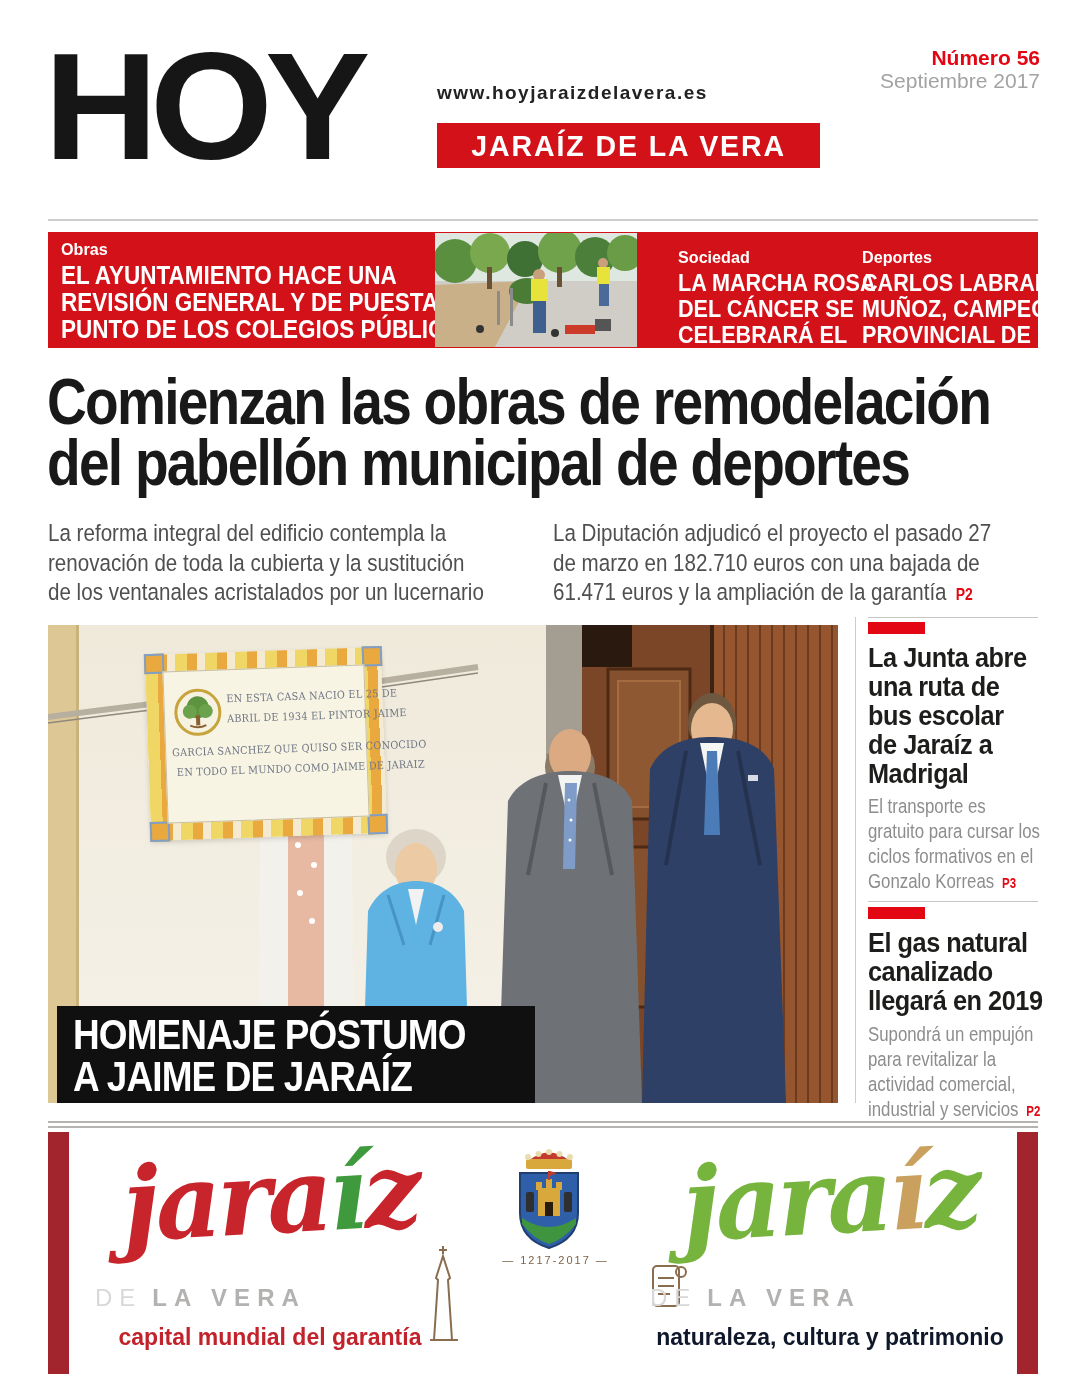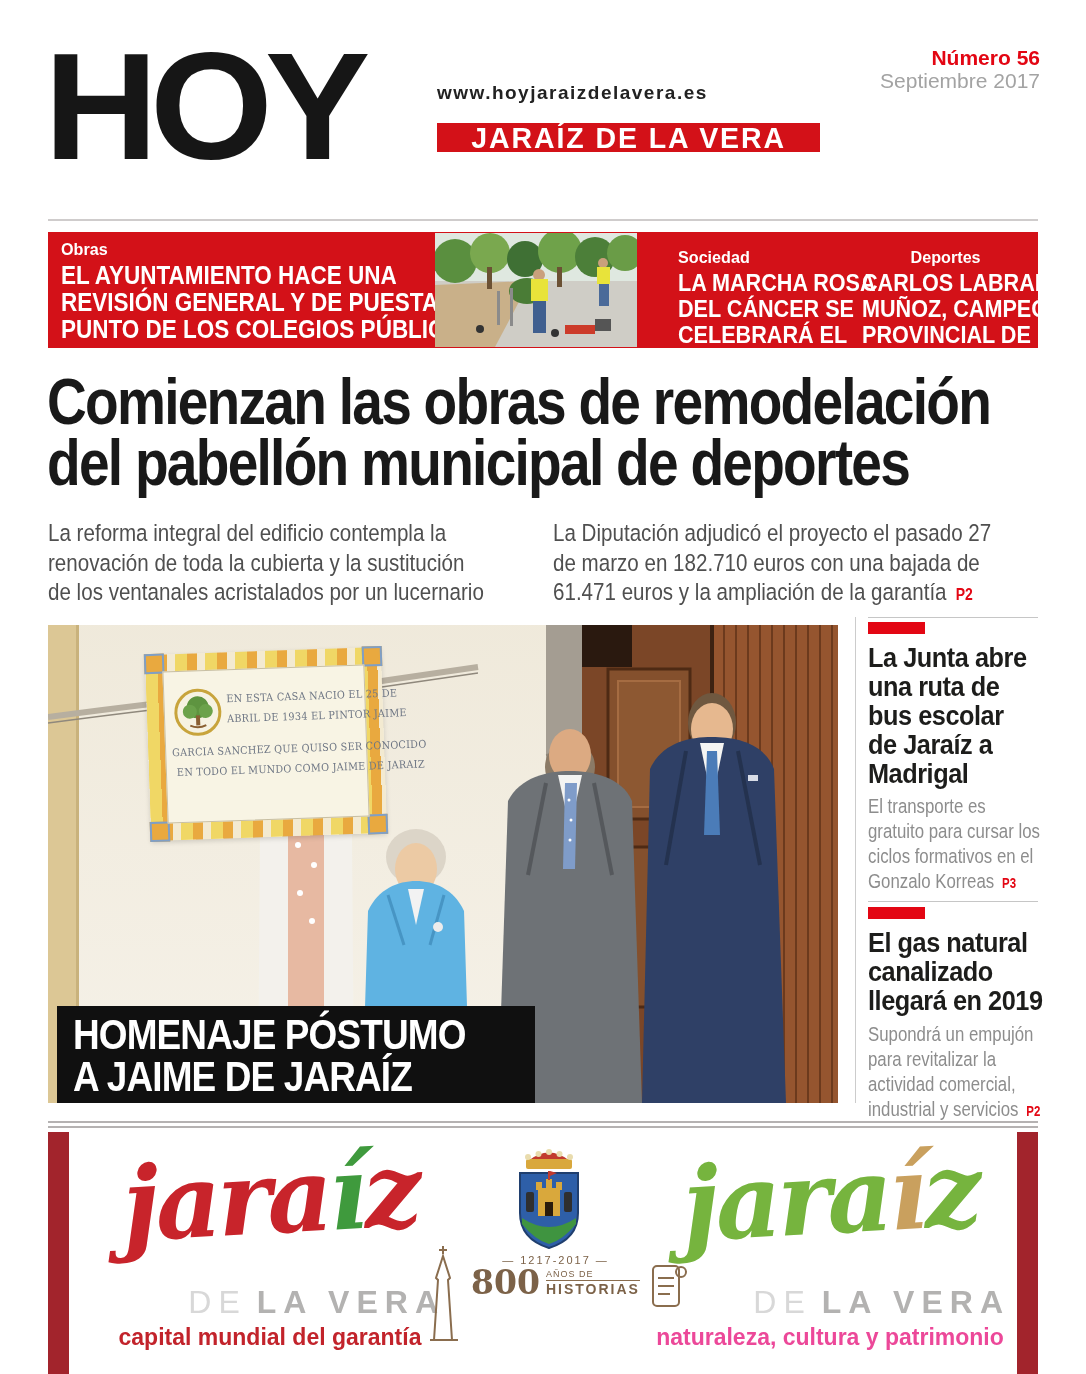--- a/index.html
+++ b/index.html
@@ -8,21 +8,21 @@
     background:#ffffff;
     font-family:"Liberation Sans", sans-serif;
     -webkit-font-smoothing:antialiased;
   }
   .abs{position:absolute;}
 
   
   .hoy-logo{left:44px;top:30px;font-size:158px;font-weight:bold;letter-spacing:-8px;
     color:#161616;line-height:1;transform:scaleY(0.96);transform-origin:top left;}
   .website{left:437px;top:82px;font-size:19px;font-weight:bold;color:#222;letter-spacing:1.5px;}
-  .edition-box{left:437px;top:123px;width:383px;height:29px;background:#d31118;
+  .edition-box{left:437px;top:123px;width:383px;height:45px;background:#d31118;
     display:flex;align-items:center;justify-content:center;}
   .edition-box span{color:#fff;font-size:30px;font-weight:bold;letter-spacing:2px;transform:scaleX(0.95);white-space:nowrap;}
   .issue-number{right:46px;top:46px;font-size:21px;font-weight:bold;color:#e30613;text-align:left;margin-left:37px;}
   .issue-date{right:46px;top:69px;font-size:21px;color:#a3a3a3;text-align:right;}
   .top-rule{left:48px;top:219px;width:990px;height:2px;background:#cfcccc;}
 
   
   .teaser-bar{left:48px;top:232px;width:990px;height:116px;background:#d31118;}
   .teaser-col{position:absolute;color:#fff;}
   .teaser-section{font-size:17px;font-weight:bold;margin-bottom:2px;transform:scaleX(0.95);transform-origin:left;}
@@ -78,21 +78,21 @@
   .sb-body{position:absolute;left:0;color:#8d8d8d;font-size:20.5px;line-height:25px;
     transform:scaleX(0.82);transform-origin:top left;}
   .sb-body div{white-space:nowrap;}
 
   
   .ad-rule1{left:48px;top:1121px;width:990px;height:2px;background:#b5b2b2;}
   .ad-rule2{left:48px;top:1126px;width:990px;height:2px;background:#b5b2b2;}
   .ad-bar{top:1132px;width:21px;height:242px;background:#a2242c;}
   .logo-script{font-family:"DejaVu Serif", serif;font-style:italic;font-weight:bold;
     font-size:102px;line-height:1;transform:rotate(-3deg);text-align:center;letter-spacing:-4px;}
-  .logo-sub{text-align:right;font-size:32px;letter-spacing:7px;white-space:nowrap;}
+  .logo-sub{text-align:left;font-size:24px;letter-spacing:7px;white-space:nowrap;}
   .logo-sub .de{color:#d8d8d8;font-weight:normal;margin-right:10px;}
   .logo-sub .rest{color:#b3b2b1;font-weight:bold;}
   .logo-tagline{text-align:center;font-size:23px;font-weight:bold;white-space:nowrap;}
   .safaric{left:448px;top:1254px;width:215px;text-align:center;color:#7c6248;}
   .saf-years{font-size:11px;letter-spacing:2px;}
   .saf-name{font-family:"DejaVu Serif", serif;font-size:29px;letter-spacing:3px;line-height:30px;}
   .saf-row{display:flex;align-items:center;justify-content:center;margin-top:2px;}
   .saf-big{font-family:"DejaVu Serif", serif;font-size:33px;font-weight:bold;line-height:30px;}
   .saf-stack{margin-left:6px;text-align:left;}
   .saf-small-top{font-size:9px;letter-spacing:1px;border-bottom:1px solid #8a6d4e;padding-bottom:1px;}
@@ -159,21 +159,21 @@
         <div>LA MARCHA ROSA</div>
         <div>DEL CÁNCER SE</div>
         <div>CELEBRARÁ EL</div>
       </div>
     <div class="teaser-last">
       <span>15 DE OCTUBRE</span>
       <span class="pg-white">P6</span>
     </div>
   </div>
 
-  <div class="teaser-col t-col3" style="left:814px;top:16px;width:176px;text-align:center;">
+  <div class="teaser-col t-col3" style="left:814px;top:16px;width:176px;">
     <div class="teaser-section">Deportes</div>
     <div class="teaser-lines">
         <div>CARLOS LABRADOR</div>
         <div>MUÑOZ, CAMPEÓN</div>
         <div>PROVINCIAL DE</div>
       </div>
     <div class="teaser-last">
       <span>PESCA</span>
       <span class="pg-white">P15</span>
     </div>
@@ -405,28 +405,21 @@
     </g>
   </svg>
   <svg class="abs" style="right:-26px;top:6px;" width="40" height="60" viewBox="0 0 40 60">
     <g stroke="#8a6d4e" stroke-width="2" fill="none">
       <rect x="4" y="6" width="26" height="40" rx="4"></rect>
       <circle cx="32" cy="12" r="5"></circle>
       <path d="M9,18 h16 M9,26 h16 M9,34 h12"></path>
     </g>
   </svg>
   <div class="saf-years">— <span>1217-2017</span> —</div>
-  <div class="saf-row">
-    <span class="saf-big">800</span>
-    <span class="saf-stack">
-      <div class="saf-small-top">AÑOS DE</div>
-      <div class="saf-small-bot">HISTORIAS</div>
-    </span>
-  </div>
 </div>
 
 <div class="abs logo-script" style="left:650px;top:1146px;width:360px;color:#76b43e;">
   <span>jara</span><span style="color:#c9a05e;">í</span><span>z</span>
 </div>
 <div class="abs logo-sub" style="left:650px;top:1284px;width:360px;">
   <span class="de">DE</span><span class="rest">LA VERA</span>
 </div>
-<div class="abs logo-tagline" style="left:650px;top:1324px;width:360px;color:#ec4899;">naturaleza, cultura y patrimonio</div>
+<div class="abs logo-tagline" style="left:650px;top:1324px;width:360px;color:#0f172a;">naturaleza, cultura y patrimonio</div>
 
 </body></html>

